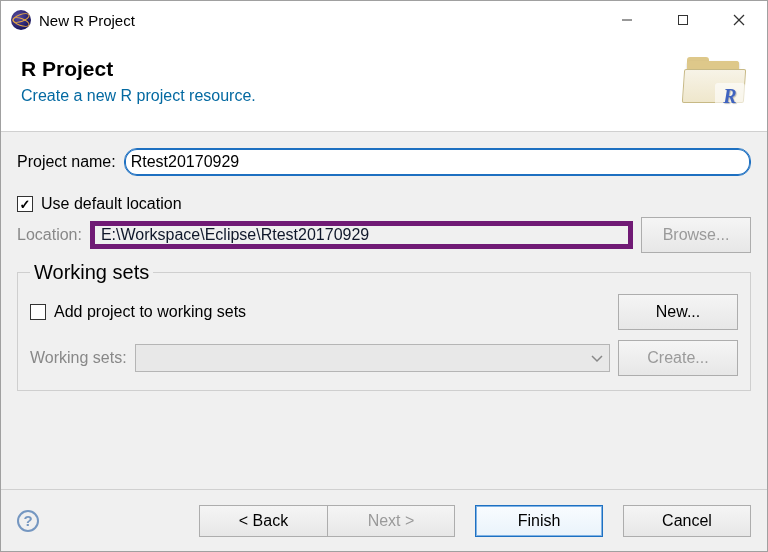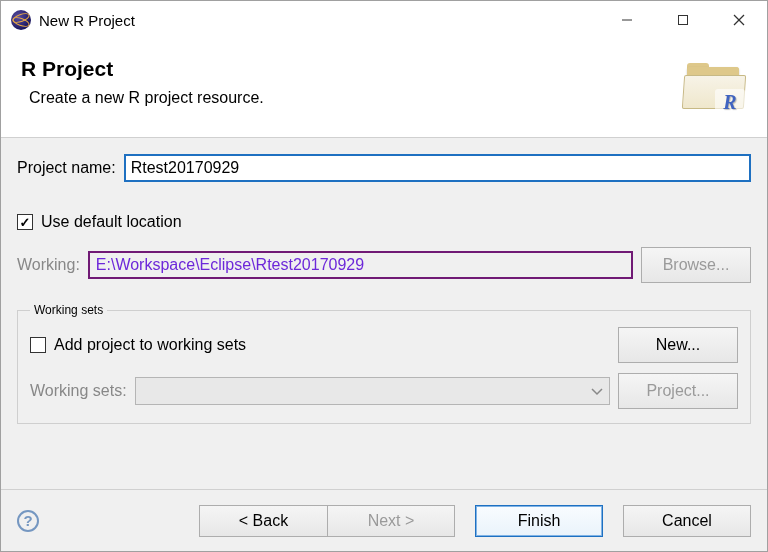--- a/index.html
+++ b/index.html
@@ -36,60 +36,60 @@
   .titlebtn {
     width: 56px; height: 38px;
     display: flex; align-items: center; justify-content: center;
     color: #333;
   }
   .titlebtn svg { width: 12px; height: 12px; }
   
   .header {
     background: #ffffff;
     padding: 18px 20px 22px 20px;
-    display: flex; align-items: flex-end;
+    display: flex; align-items: flex-start;
     border-bottom: 1px solid #d0d0d0;
   }
   .header-text h1 { margin: 0 0 6px 0; font-size: 21px; font-weight: bold; color: #000; }
-  .header-text p  { margin: 8px; font-size: 16px; color: #000000; }
+  .header-text p  { margin: 0; font-size: 16px; color: #0369a1; }
   .header-icon { margin-left: auto; width: 64px; height: 52px; position: relative; }
   .folder-back { position:absolute; left:4px; top:4px; width:52px; height:38px; background:#dec88a; border-radius:3px 3px 2px 2px; box-shadow: inset 0 8px 0 #dec88a, 0 1px 2px rgba(0,0,0,.25); }
   .folder-tab  { position:absolute; left:4px; top:0; width:22px; height:8px; background:#dec88a; border-radius:3px 3px 0 0; }
   .folder-front{ position:absolute; left:0; top:12px; width:62px; height:34px; background:linear-gradient(#f7f3e7,#efe7cc); border:1px solid #c7b985; border-radius:2px; transform: skewX(-4deg); }
   .folder-r {
     position:absolute; right:2px; bottom:0; width:30px; height:26px;
     display:flex; align-items:center; justify-content:center;
     font-style: italic; font-weight: bold; font-size: 20px;
     font-family: Georgia, serif; color:#3f63c0;
     text-shadow: 1px 1px 1px rgba(0,0,0,.25);
     background: rgba(255,255,255,.6); border-radius:3px;
   }
   
   .body {
     flex: 1;
     background: #f0f0f0;
     padding: 16px;
-    display: flex; flex-direction: column; gap: 16px;
+    display: flex; flex-direction: column; gap: 4px;
     font-size: 16px;
     color: #000;
   }
   .row { display: flex; align-items: center; gap: 8px; }
   .lbl-disabled { color: #888; }
   input[type="text"].field, .field-ro, .combo {
     height: 28px;
     padding: 2px 6px;
     font-size: 16px;
     border: 1px solid #7a7a7a;
     background: #ffffff;
   }
   input[type="text"].field.focused { border: 1px solid #1e70c1; box-shadow: inset 0 0 0 1px #1e70c1; background:#fff; }
   .field-ro {
     background: #f0f0f0;
-    border: 2px solid #701a75;
-    color: #6d28d9;
+    border: 5px solid #701a75;
+    color: #0f172a;
     flex:1;
     display:flex; align-items:center;
   }
   .btn {
     height: 36px;
     min-width: 110px;
     padding: 0 12px;
     background: linear-gradient(#f5f5f5,#e7e7e7);
     border: 1px solid #adadad;
     font-size: 16px;
@@ -103,21 +103,21 @@
     background: #fff;
     display:inline-flex; align-items:center; justify-content:center;
     font-size: 13px; line-height: 1;
   }
   .checkbox.checked::before { content: "✓"; color:#000; font-weight:bold; }
   fieldset.groupbox {
     border: 1px solid #cfcfcf;
     margin: 4px 0 0 0;
     padding: 10px 12px 14px 12px;
   }
-  fieldset.groupbox legend { padding: 0 4px; font-size: 12px; }
+  fieldset.groupbox legend { padding: 0 4px; font-size: 20px; }
   .combo {
     flex:1; background:#e8e8e8; border:1px solid #b5b5b5;
     display:flex; align-items:center; justify-content:flex-end;
     padding-right:6px;
   }
   .combo .chev { color:#777; }
   
   .footer {
     height: 62px;
     background: #f0f0f0;
@@ -173,30 +173,30 @@
       <div class="folder-back"></div>
       <div class="folder-front"></div>
       <div class="folder-r">R</div>
     </div>
   </div>
 
   <div class="body">
 
     <div class="row">
       <span>Project name:</span>
-      <input type="text" class="field focused" style="flex: 1 1 0%;" value="Rtest20170929">
+      <input type="text" class="field focused" style="flex: 1 1 0%; border-radius: 13px;" value="Rtest20170929">
     </div>
 
     <div class="row" style="margin-top:15px">
       <span class="checkbox checked"></span>
       <span>Use default location</span>
     </div>
 
     <div class="row">
-      <span class="lbl-disabled">Working:</span>
+      <span class="lbl-disabled">Location:</span>
       <span class="field-ro">
         <span>E:\Workspace\Eclipse\Rtest20170929</span>
       </span>
       <span class="btn disabled">Browse...</span>
     </div>
 
     <fieldset class="groupbox">
       <legend>Working sets</legend>
 
       <div class="row">
@@ -207,21 +207,21 @@
 
       <div class="row" style="margin-top:10px">
         <span class="lbl-disabled">Working sets:</span>
         <span class="combo">
           <span class="chev">
             <svg width="12" height="8" viewBox="0 0 12 8">
                 <polyline points="1,1 6,6 11,1" fill="none" stroke="#888" stroke-width="1.5"></polyline>
               </svg>
           </span>
         </span>
-        <span class="btn disabled" style="min-width:120px">Project...</span>
+        <span class="btn disabled" style="min-width:120px">Create...</span>
       </div>
     </fieldset>
 
   </div>
 
   <div class="footer">
     <div class="help">?</div>
     <div class="spacer"></div>
     <span class="btn pair-left">&lt; Back</span>
     <span class="btn disabled" style="margin-left:-8px">Next &gt;</span>

